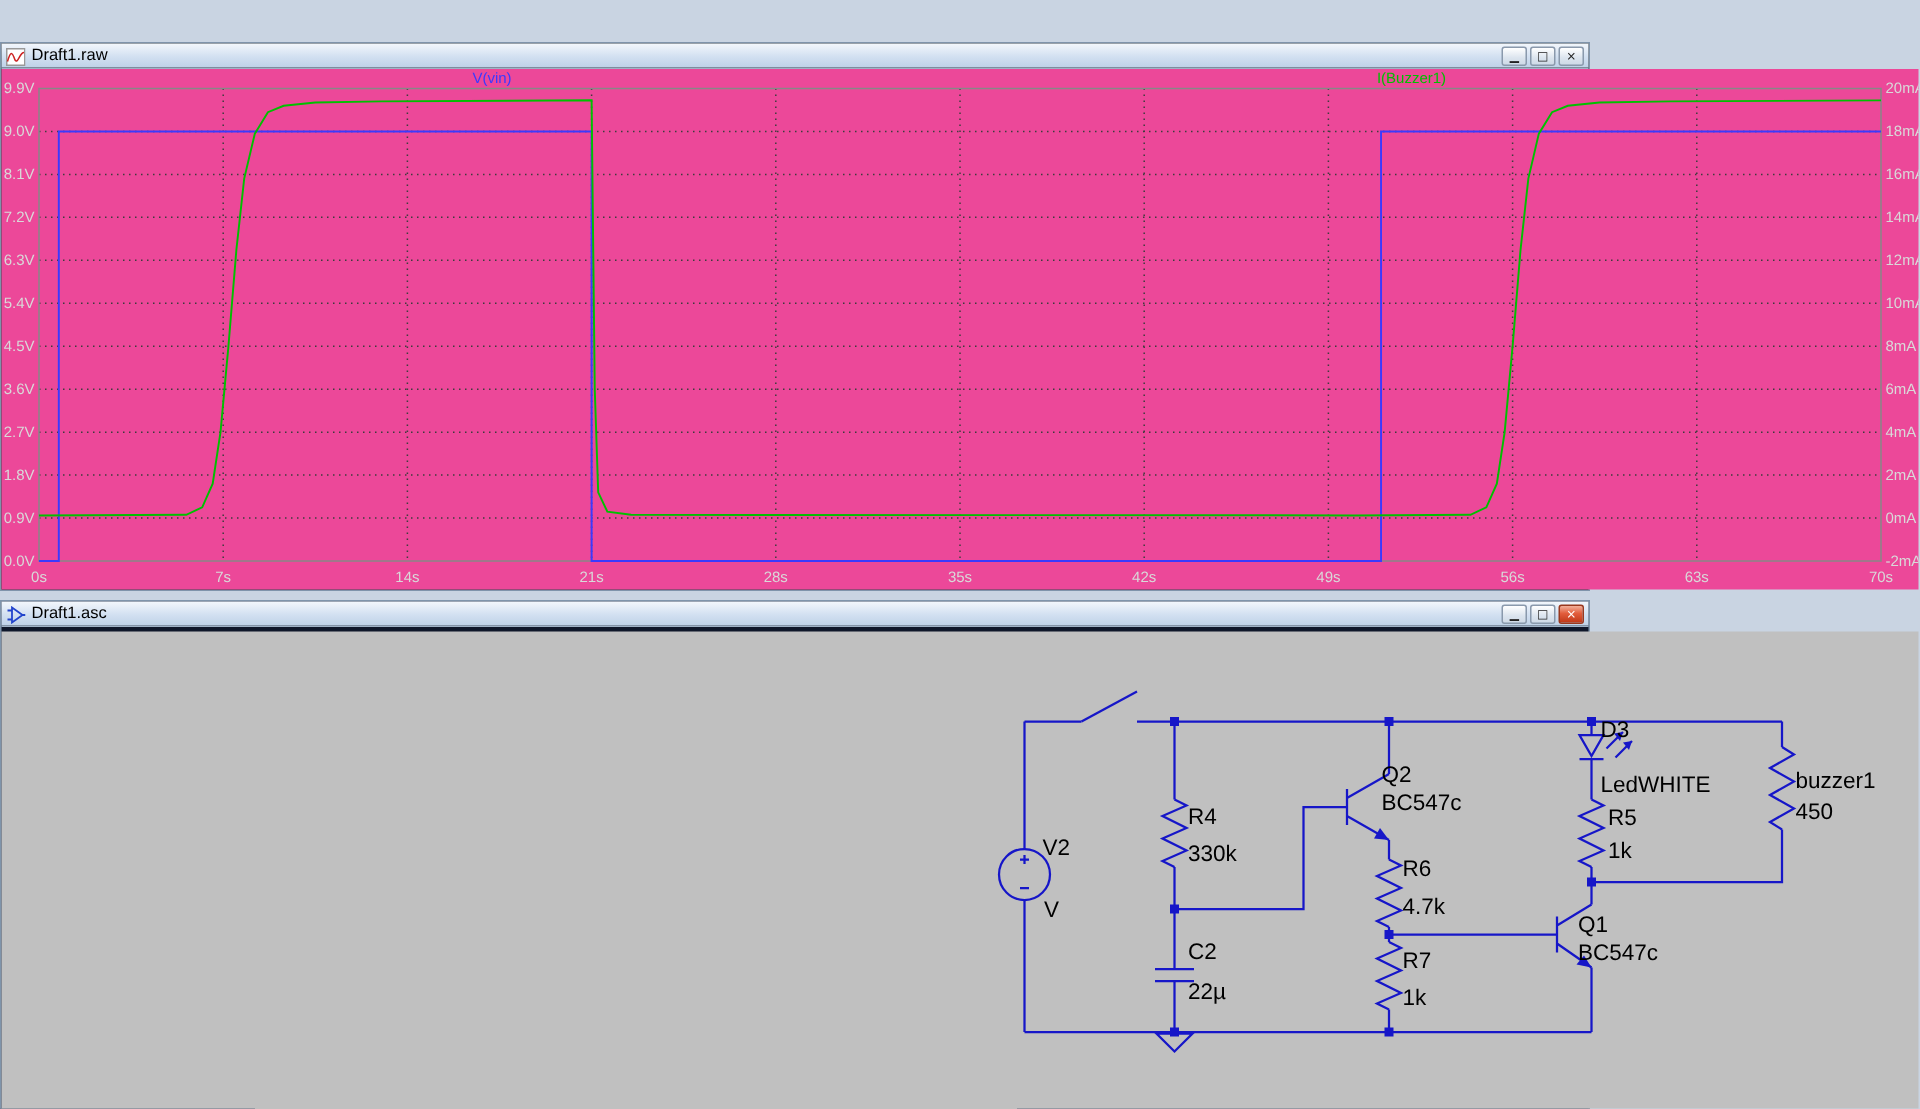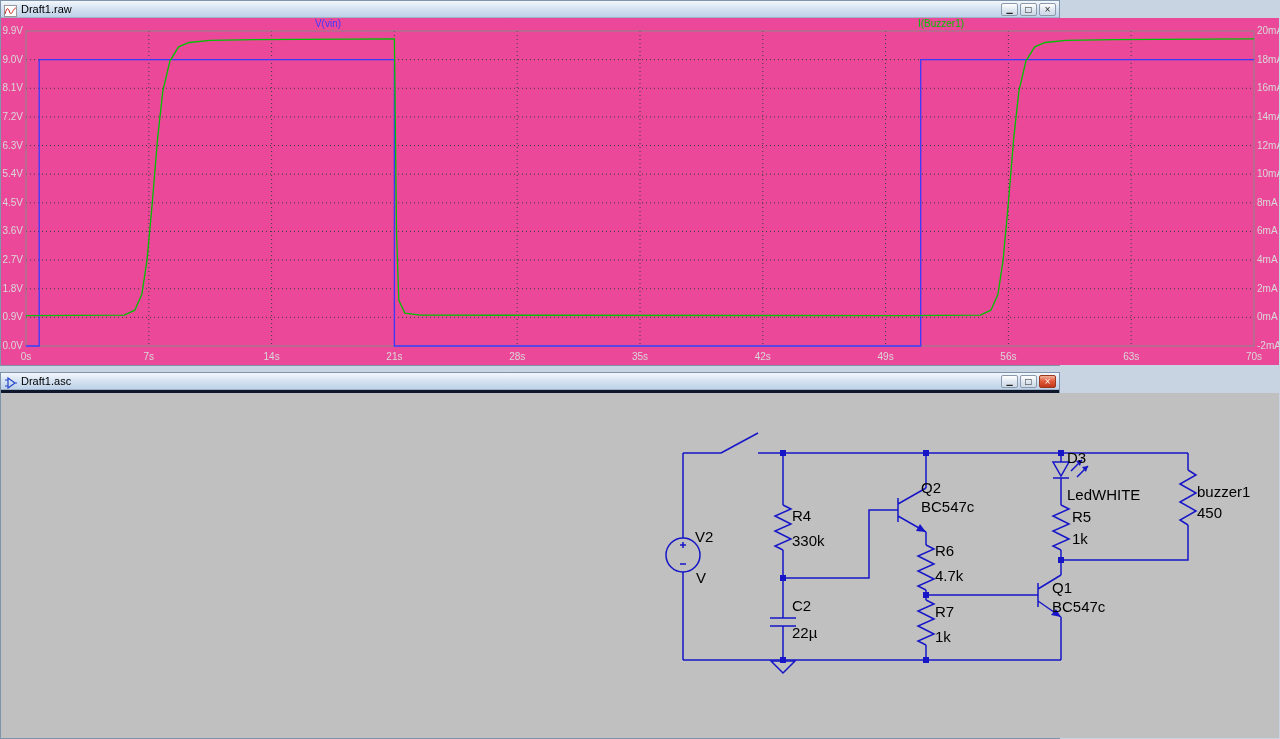--- a/index.html
+++ b/index.html
@@ -1,21 +1,21 @@
 <!DOCTYPE html>
 <html style="--wire: #1616c8; --schtext: #000000;"><head>
 <meta charset="utf-8">
 <style>
   * { box-sizing: border-box; }
   html,body { margin:0; padding:0; }
   body {
     width:1280px; height:739px; overflow:hidden; position:relative;
     background:#c9d4e2; font-family:"Liberation Sans", sans-serif;
   }
-  .window { position:absolute; left:0; width:1060px; border:1px solid #7f94ab; }
+  .window { position:absolute; left:0; width:1060px; border:1px solid #7f94ab;margin-top:28px; }
   .titlebar {
     height:17px; display:flex; align-items:center; gap:4px; padding:0 3px;
     background:linear-gradient(to bottom,#f3f7fc,#d2e0f1 55%,#bfd2e8);
     border-bottom:1px solid #9fb2c6;
   }
   .win-title { font-size:11px; color:#000; white-space:nowrap; }
   .win-controls { margin-left:auto; display:flex; gap:2px; }
   .ctl {
     width:17px; height:13px; padding:0; font-size:8px; line-height:11px; text-align:center;
     border:1px solid #8a99ac; border-radius:2px; color:#222;

